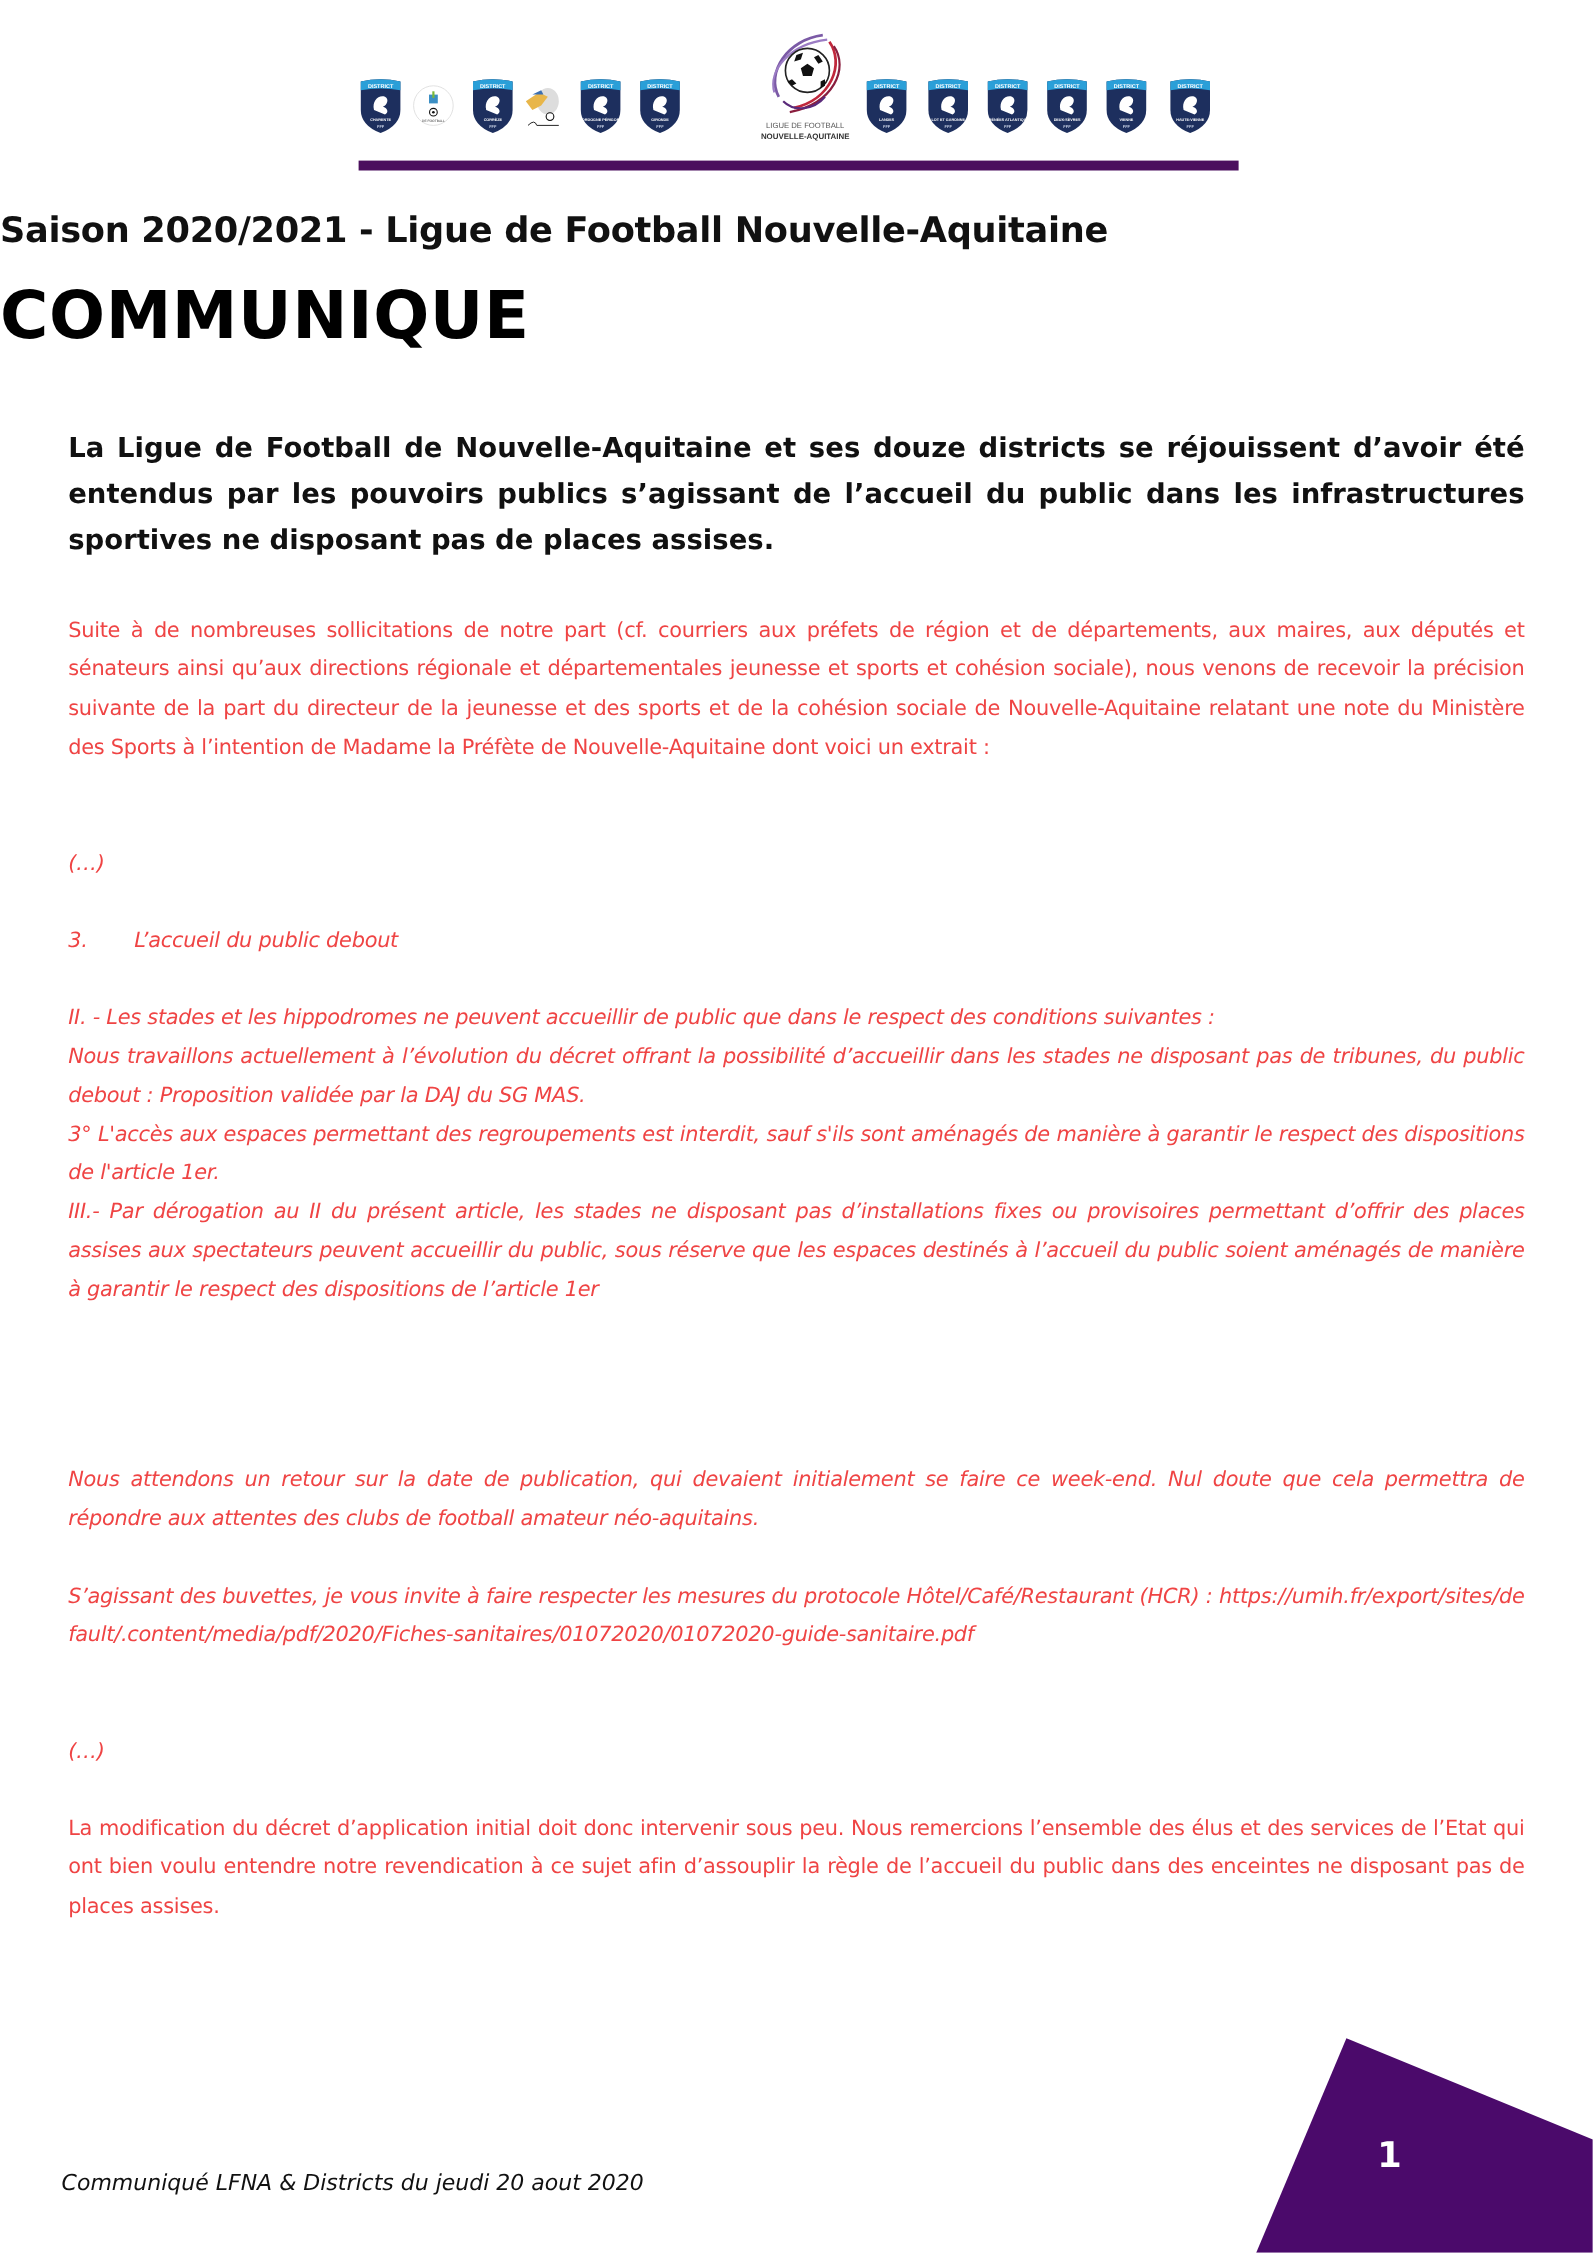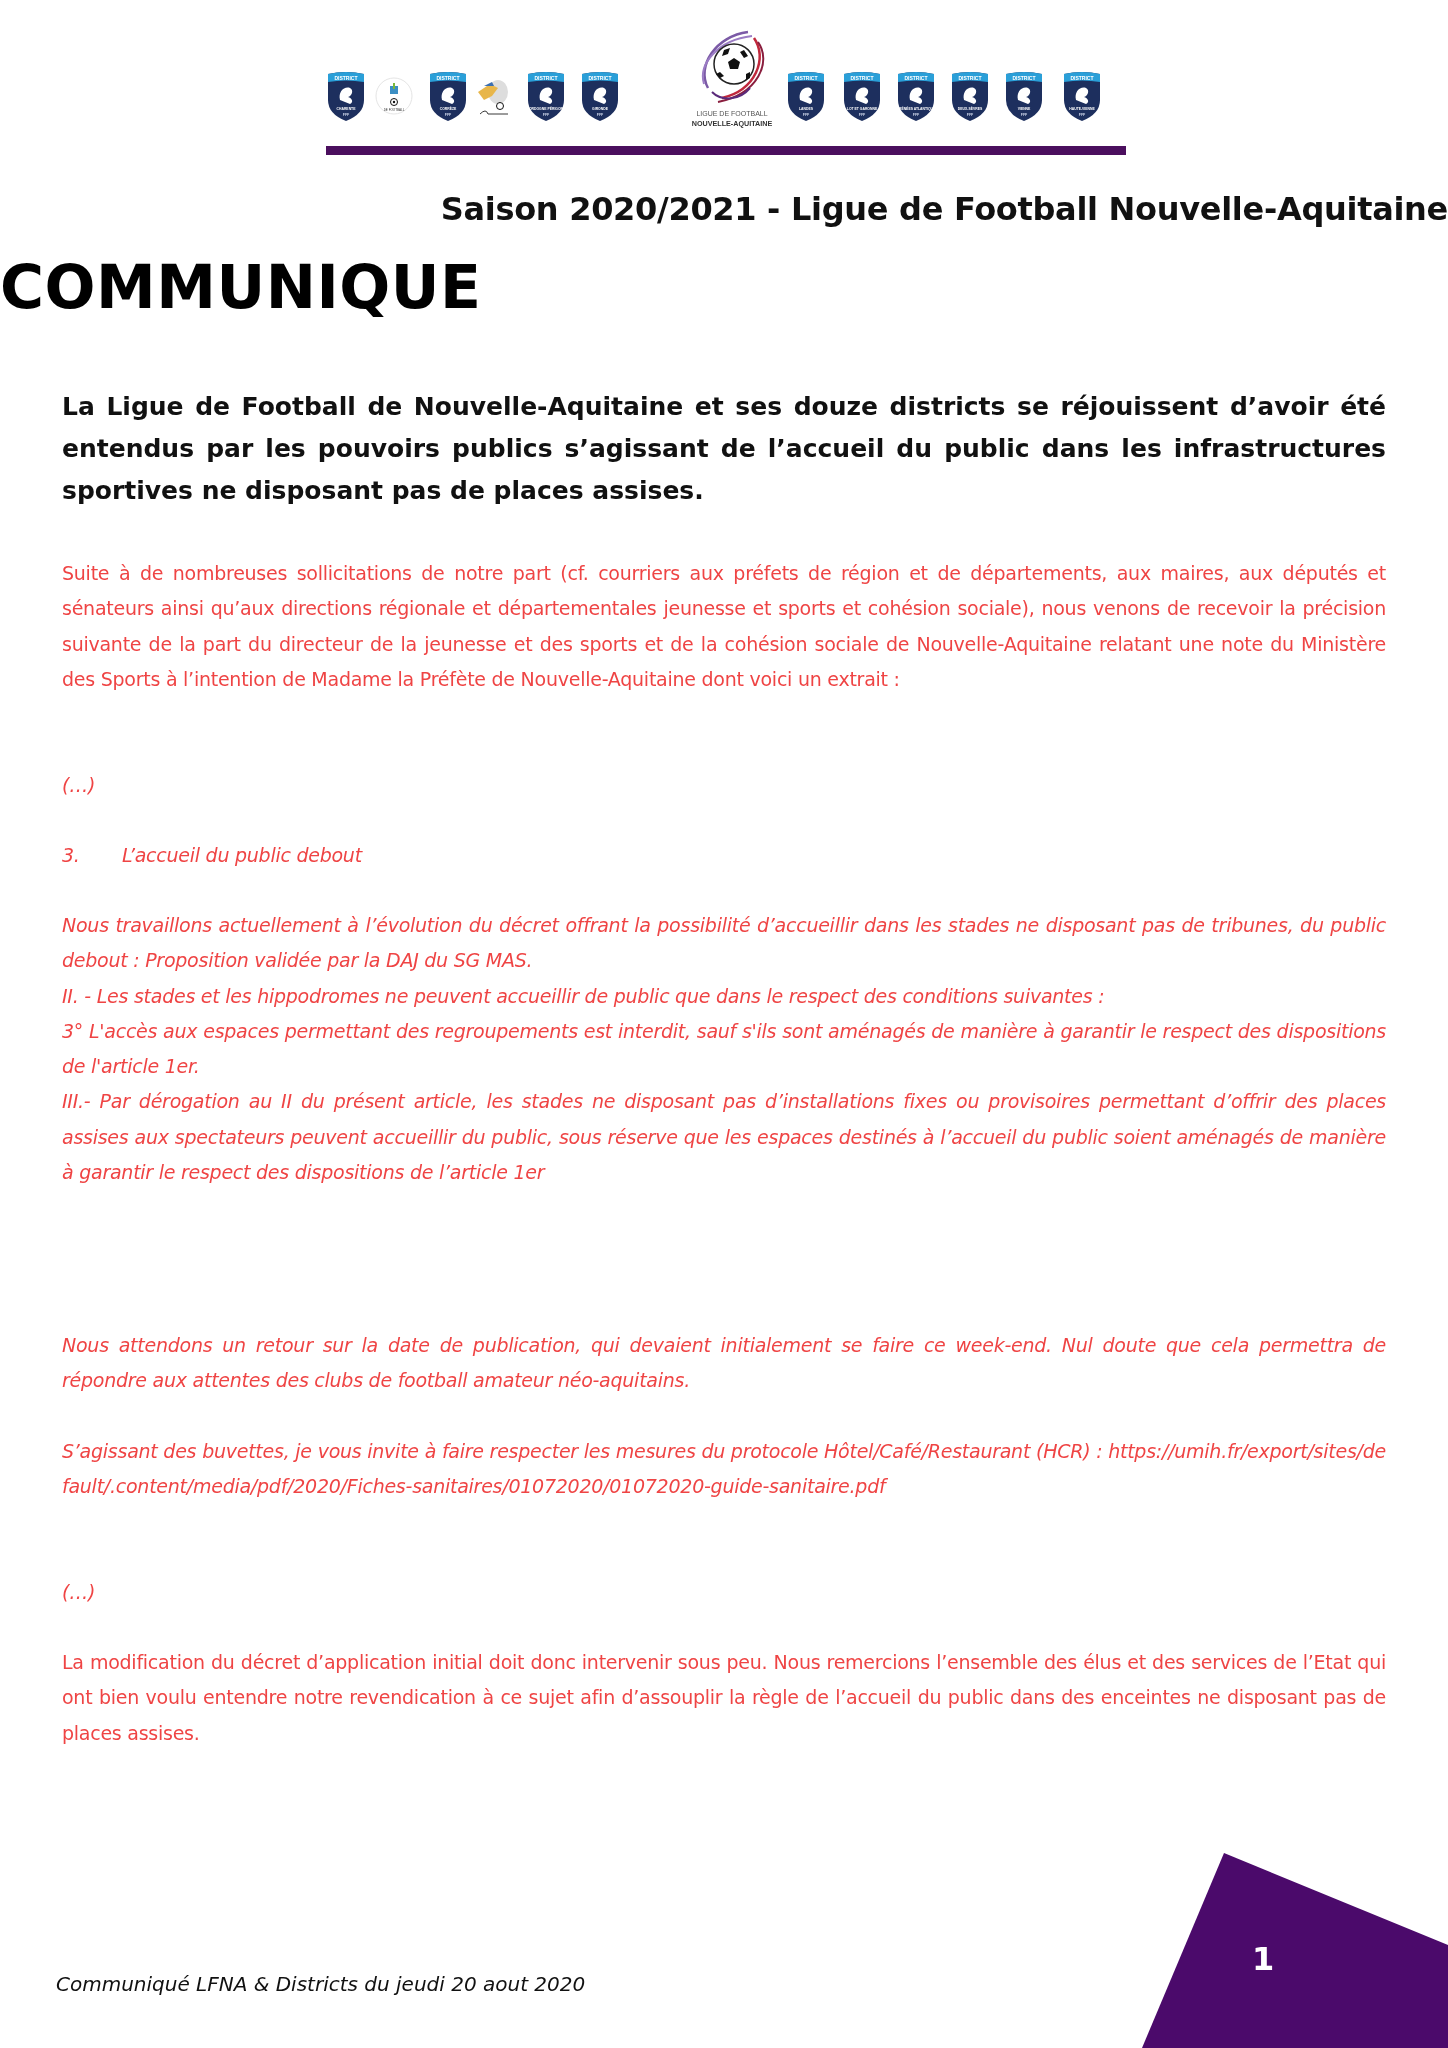--- a/index.html
+++ b/index.html
@@ -6,21 +6,21 @@
   body { width: 1448px; height: 2048px; position: relative; overflow: hidden; font-family: "DejaVu Sans", sans-serif; color: #1a1a1a; }
 
   
   .logo-row { position: absolute; top: 28px; left: 322px; width: 808px; height: 105px; }
   .badge { position: absolute; top: 42px; width: 40px; height: 52px; }
   .badge svg { width: 40px; height: 52px; display: block; }
   .center-logo { position: absolute; left: 366px; top: 0; width: 88px; height: 104px; }
   .center-logo svg { width: 88px; height: 104px; display: block; }
   .header-rule { position: absolute; top: 146px; left: 326px; width: 800px; height: 9px; background: #4b0f5e; }
 
-  .season { position: absolute; top: 190px; left: 0; width: 1448px; text-align: right; font-size: 32px; font-weight: bold; color: #111; letter-spacing: -0.3px; }
+  .season { position: absolute; top: 190px; left: 0; width: 1448px; text-align: left; font-size: 32px; font-weight: bold; color: #111; letter-spacing: -0.3px; }
   .title { position: absolute; top: 252px; left: 0; width: 1448px; font-size: 60px; font-weight: bold; color: #000; letter-spacing: 0.5px; }
 
   .content { position: absolute; left: 62px; width: 1324px; text-align: justify; }
   .lead { top: 386px; font-size: 25px; font-weight: bold; line-height: 42px; color: #111; }
   .p { font-size: 19px; line-height: 35.3px; color: #ef4444; letter-spacing: -0.25px; }
   .it { font-style: italic; }
   .p1 { top: 556px; }
   .ell1 { top: 768px; }
   .sec3 { top: 838px; }
   .sec3 .num { display: inline-block; width: 60px; }
@@ -185,22 +185,22 @@
 <div class="season">Saison 2020/2021 - Ligue de Football Nouvelle-Aquitaine</div>
 <div class="title">COMMUNIQUE</div>
 
 <div class="content lead">La Ligue de Football de Nouvelle-Aquitaine et ses douze districts se réjouissent d’avoir été entendus par les pouvoirs publics s’agissant de l’accueil du public dans les infrastructures sportives ne disposant pas de places assises.</div>
 <div class="content p p1">Suite à de nombreuses sollicitations de notre part (cf. courriers aux préfets de région et de départements, aux maires, aux députés et sénateurs ainsi qu’aux directions régionale et départementales jeunesse et sports et cohésion sociale), nous venons de recevoir la précision suivante de la part du directeur de la jeunesse et des sports et de la cohésion sociale de Nouvelle-Aquitaine relatant une note du Ministère des Sports à l’intention de Madame la Préfète de Nouvelle-Aquitaine dont voici un extrait :</div>
 <div class="content p it ell1">(…)</div>
 <div class="content p it sec3">
   <span class="num">3.</span><span>L’accueil du public debout</span>
 </div>
 <div class="content p it quote">
+  <div>II. - Les stades et les hippodromes ne peuvent accueillir de public que dans le respect des conditions suivantes :</div>
   <div>Nous travaillons actuellement à l’évolution du décret offrant la possibilité d’accueillir dans les stades ne disposant pas de tribunes, du public debout : Proposition validée par la DAJ du SG MAS.</div>
-  <div>II. - Les stades et les hippodromes ne peuvent accueillir de public que dans le respect des conditions suivantes :</div>
   <div>3° L'accès aux espaces permettant des regroupements est interdit, sauf s'ils sont aménagés de manière à garantir le respect des dispositions de l'article 1er.</div>
   <div>III.- Par dérogation au II du présent article, les stades ne disposant pas d’installations fixes ou provisoires permettant d’offrir des places assises aux spectateurs peuvent accueillir du public, sous réserve que les espaces destinés à l’accueil du public soient aménagés de manière à garantir le respect des dispositions de l’article 1er</div>
 </div>
 <div class="content p it p-wait">Nous attendons un retour sur la date de publication, qui devaient initialement se faire ce week-end. Nul doute que cela permettra de répondre aux attentes des clubs de football amateur néo-aquitains.</div>
 <div class="content p it p-buv">S’agissant des buvettes, je vous invite à faire respecter les mesures du protocole Hôtel/Café/Restaurant (HCR) : https://umih.fr/export/sites/default/.content/media/pdf/2020/Fiches-sanitaires/01072020/01072020-guide-sanitaire.pdf</div>
 <div class="content p it ell2">(…)</div>
 <div class="content p p-end">La modification du décret d’application initial doit donc intervenir sous peu. Nous remercions l’ensemble des élus et des services de l’Etat qui ont bien voulu entendre notre revendication à ce sujet afin d’assouplir la règle de l’accueil du public dans des enceintes ne disposant pas de places assises.</div>
 
 <div class="footer-text">Communiqué LFNA &amp; Districts du jeudi 20 aout 2020</div>
 <svg class="page-shape" viewBox="0 0 1448 2048">

